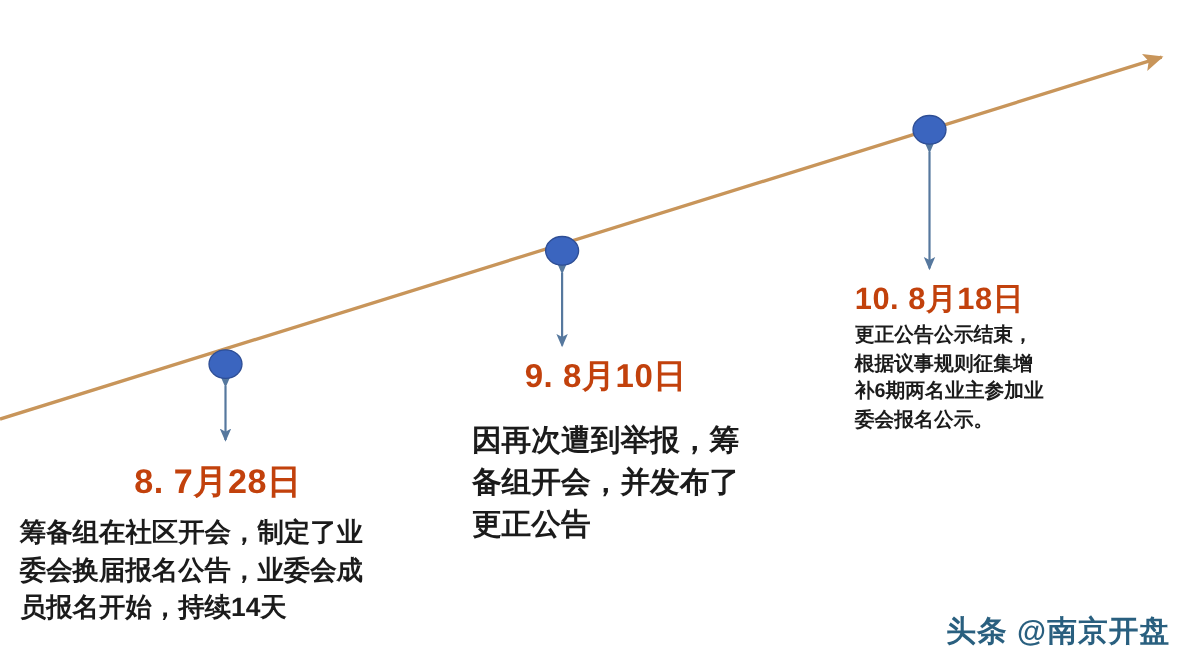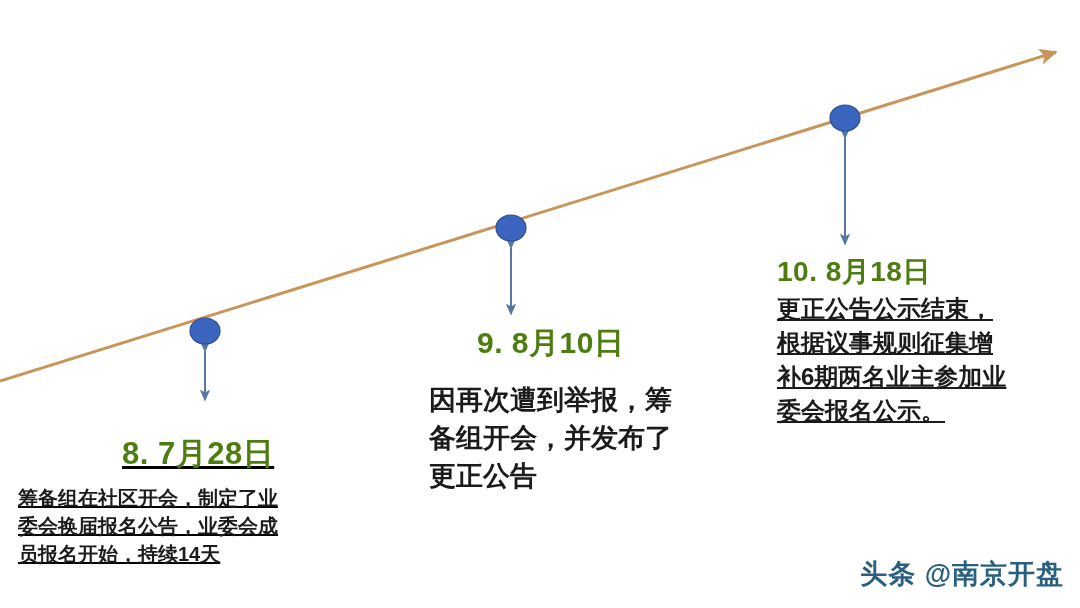--- a/index.html
+++ b/index.html
@@ -23,47 +23,46 @@
     top: 0;
     width: 1080px;
     height: 608px;
   }
 
   
   .event-block {
     position: absolute;
   }
   .event-date {
-    color: #4d7c0f;
+    color: #c2410c;
     font-weight: bold;
     line-height: 1.15;
     white-space: nowrap;
     margin: 0 0 4px 0;
   }
   .event-desc {
     color: #1b1b1b;
     font-weight: bold;
     line-height: 1.42;
     margin: 0;
     white-space: pre-line;
   }
 
   #event-block-0 {
     left: 18px;
-    top: 436px;
+    top: 420px;
     width: 390px;
-    text-decoration: underline;
   }
   #event-block-0 .event-date {
     font-size: 31px;
     padding-left: 104px;
     letter-spacing: 0.5px;
   }
   #event-block-0 .event-desc {
-    font-size: 20px;
+    font-size: 24px;
     margin-top: 12px;
   }
 
   #event-block-1 {
     left: 429px;
     top: 326px;
     width: 300px;
   }
   #event-block-1 .event-date {
     font-size: 30px;
@@ -78,23 +77,22 @@
   #event-block-2 {
     left: 777px;
     top: 256px;
     width: 300px;
   }
   #event-block-2 .event-date {
     font-size: 28px;
     letter-spacing: 0.5px;
   }
   #event-block-2 .event-desc {
-    font-size: 24px;
+    font-size: 18px;
     margin-top: 4px;
-    text-decoration: underline;
   }
 
   
   #watermark {
     position: absolute;
     right: 16px;
     bottom: 16px;
     font-size: 27px;
     font-weight: bold;
     color: #0c4a6e;

